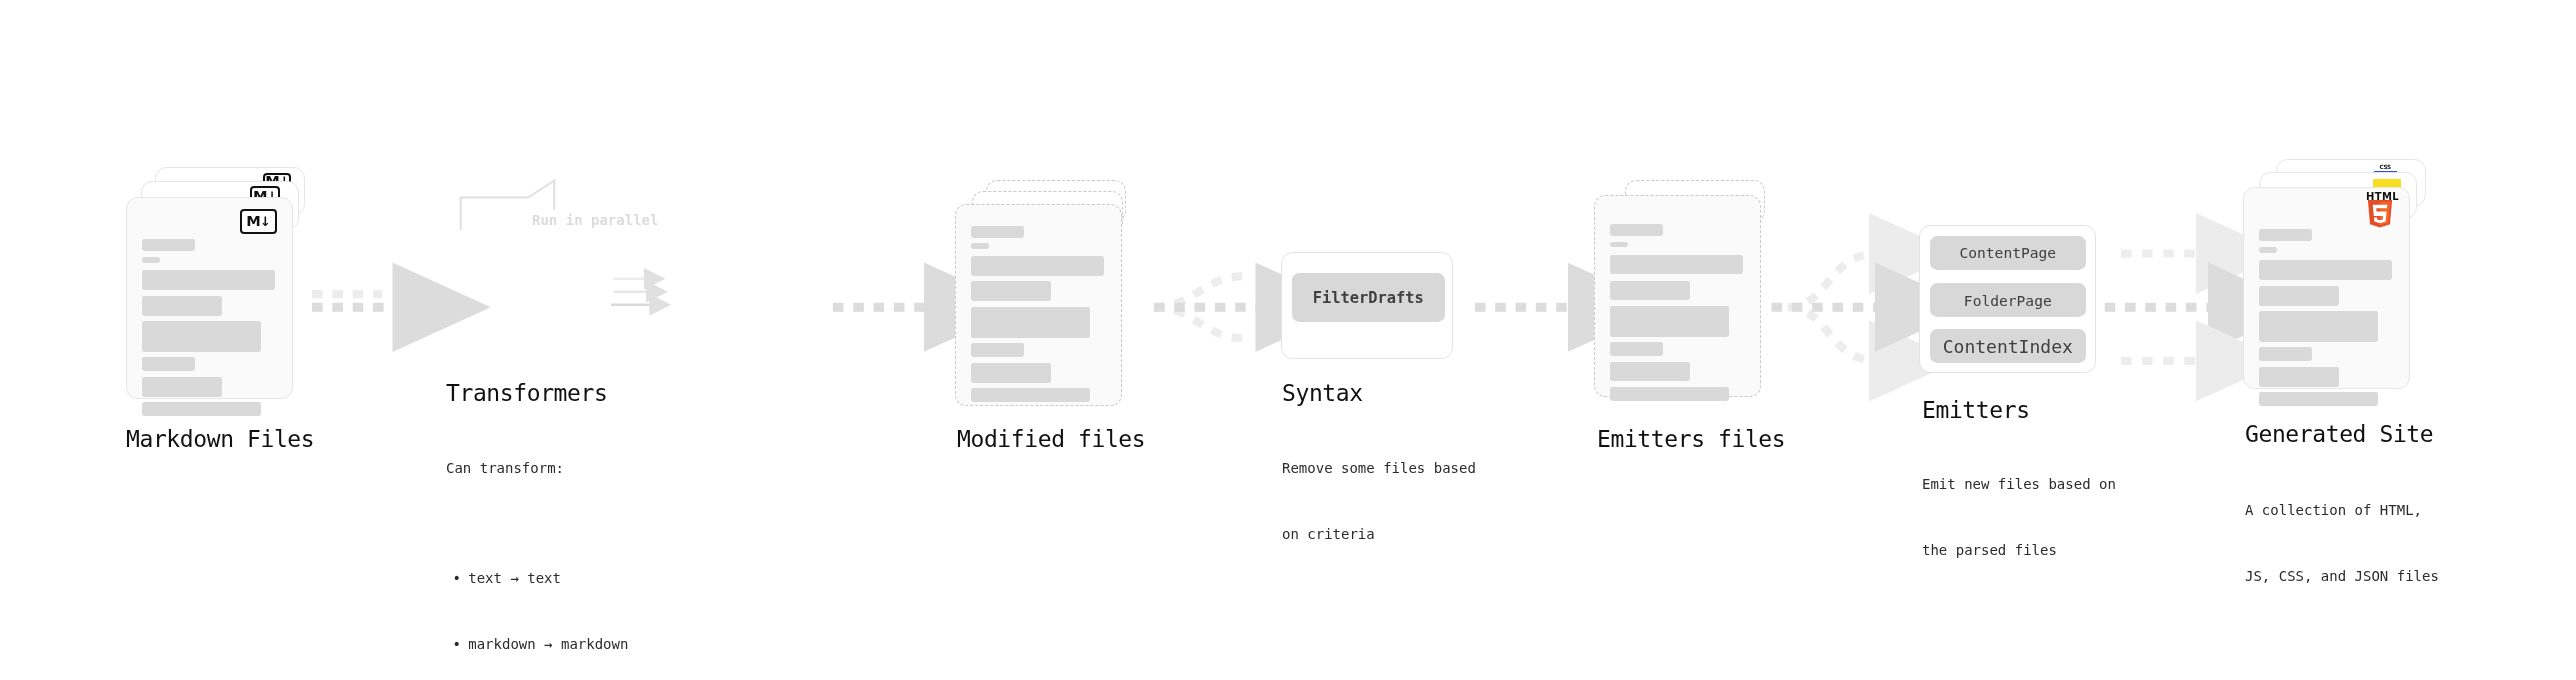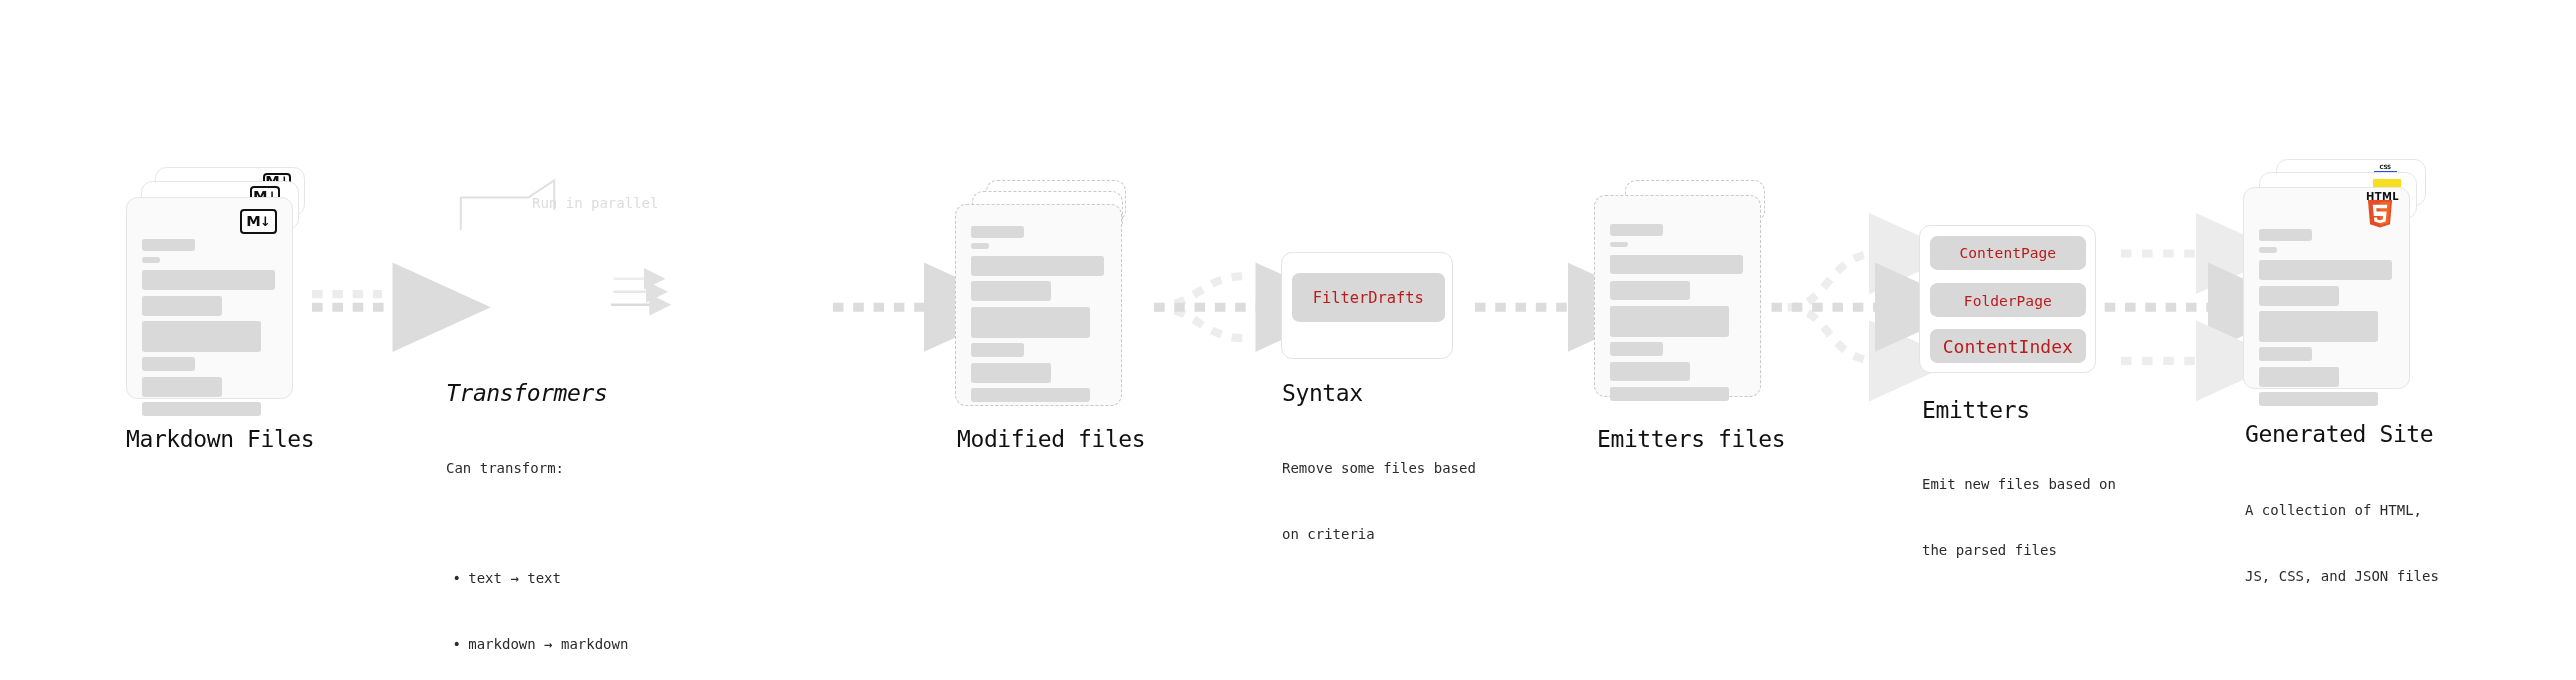--- a/index.html
+++ b/index.html
@@ -77,21 +77,21 @@
     box-sizing:border-box;
   }
   .gbox.ghost{border-color:#f0f0f0;}
   .gbox.ghost2{border-color:#f5f5f5;}
 
   .chip{
     position:absolute;
     background:#d8d8d8;
     border-radius:7.3px;
     display:flex;align-items:center;justify-content:center;
-    font-size:15.4px;color:#b91c1c;
+    font-size:15.4px;color:#404040;
     font-family:"DejaVu Sans Mono","Liberation Mono",monospace;
     letter-spacing:0px;
     box-sizing:border-box;
     white-space:nowrap;
   }
   .chip.g1{background:#eaeaea;color:transparent;}
   .chip.g2{background:#e2e2e2;color:transparent;}
 
   
   .title{
@@ -198,24 +198,24 @@
       <div class="skel" style="left:14.6px;top:72px;width:133px;height:19.5px;"></div>
       <div class="skel" style="left:14.6px;top:98px;width:80px;height:19.5px;"></div>
       <div class="skel" style="left:14.6px;top:123px;width:119px;height:31px;"></div>
       <div class="skel" style="left:14.6px;top:159px;width:53px;height:14px;"></div>
       <div class="skel" style="left:14.6px;top:179px;width:80px;height:19.5px;"></div>
       <div class="skel" style="left:14.6px;top:204px;width:119px;height:14px;"></div>
     </div>
   </div>
   <div class="title" style="left:126px;top:426px;">Markdown Files</div>
 
-  <div class="parallel" style="left:532px;top:195px;">Run in parallel</div>
-
-
-  <div class="title" style="left:446px;top:380px;font-style:italic;">Transformers</div>
+  <div class="parallel" style="left:532px;top:212px;font-weight:bold;">Run in parallel</div>
+
+
+  <div class="title" style="left:446px;top:380px;">Transformers</div>
   <div class="sub" style="left:446px;top:413px;">
     <div>Can transform:</div>
     <ul>
       <li>text → text</li>
       <li>markdown → markdown</li>
       
     </ul>
   </div>
 
   <div class="stack" style="left:955px;top:180px;width:203px;height:244px;">
@@ -227,21 +227,21 @@
       <div class="skel" style="left:14.6px;top:51px;width:133px;height:19.5px;"></div>
       <div class="skel" style="left:14.6px;top:76px;width:80px;height:19.5px;"></div>
       <div class="skel" style="left:14.6px;top:102px;width:119px;height:31px;"></div>
       <div class="skel" style="left:14.6px;top:138px;width:53px;height:14px;"></div>
       <div class="skel" style="left:14.6px;top:158px;width:80px;height:19.5px;"></div>
       <div class="skel" style="left:14.6px;top:183px;width:119px;height:14px;"></div>
     </div>
   </div>
   <div class="title" style="left:957px;top:426px;">Modified files</div>
 
-  <div class="gbox" style="left:1281px;top:252px;width:172px;height:107px;">
+  <div class="gbox" style="left:1281px;top:252px;width:172px;height:107px;font-weight:bold;">
     <div class="chip" style="left:9.8px;top:20.3px;width:153px;height:49px;">FilterDrafts</div>
   </div>
   <div class="title" style="left:1282px;top:380px;">Syntax</div>
   <div class="sub" style="left:1282px;top:413px;">
     <div>Remove some files based</div>
     <div>on criteria</div>
   </div>
 
   <div class="stack" style="left:1594px;top:180px;width:203px;height:244px;">
     <div class="sheet dashed" style="left:31px;top:0px;width:140px;height:42px;background:#ffffff;"></div>

